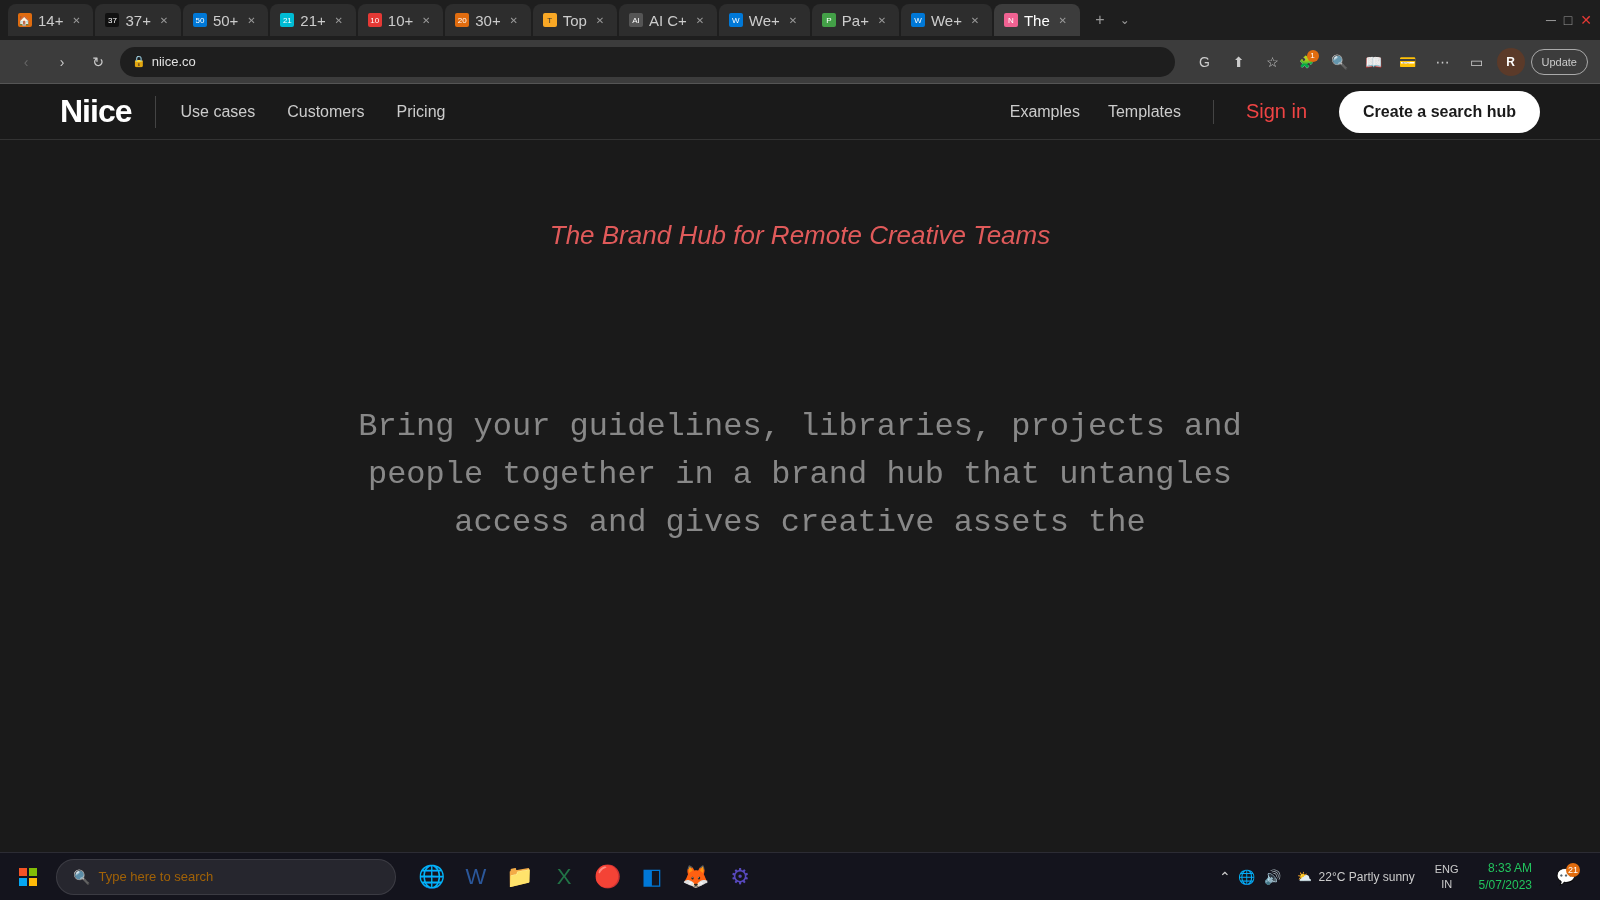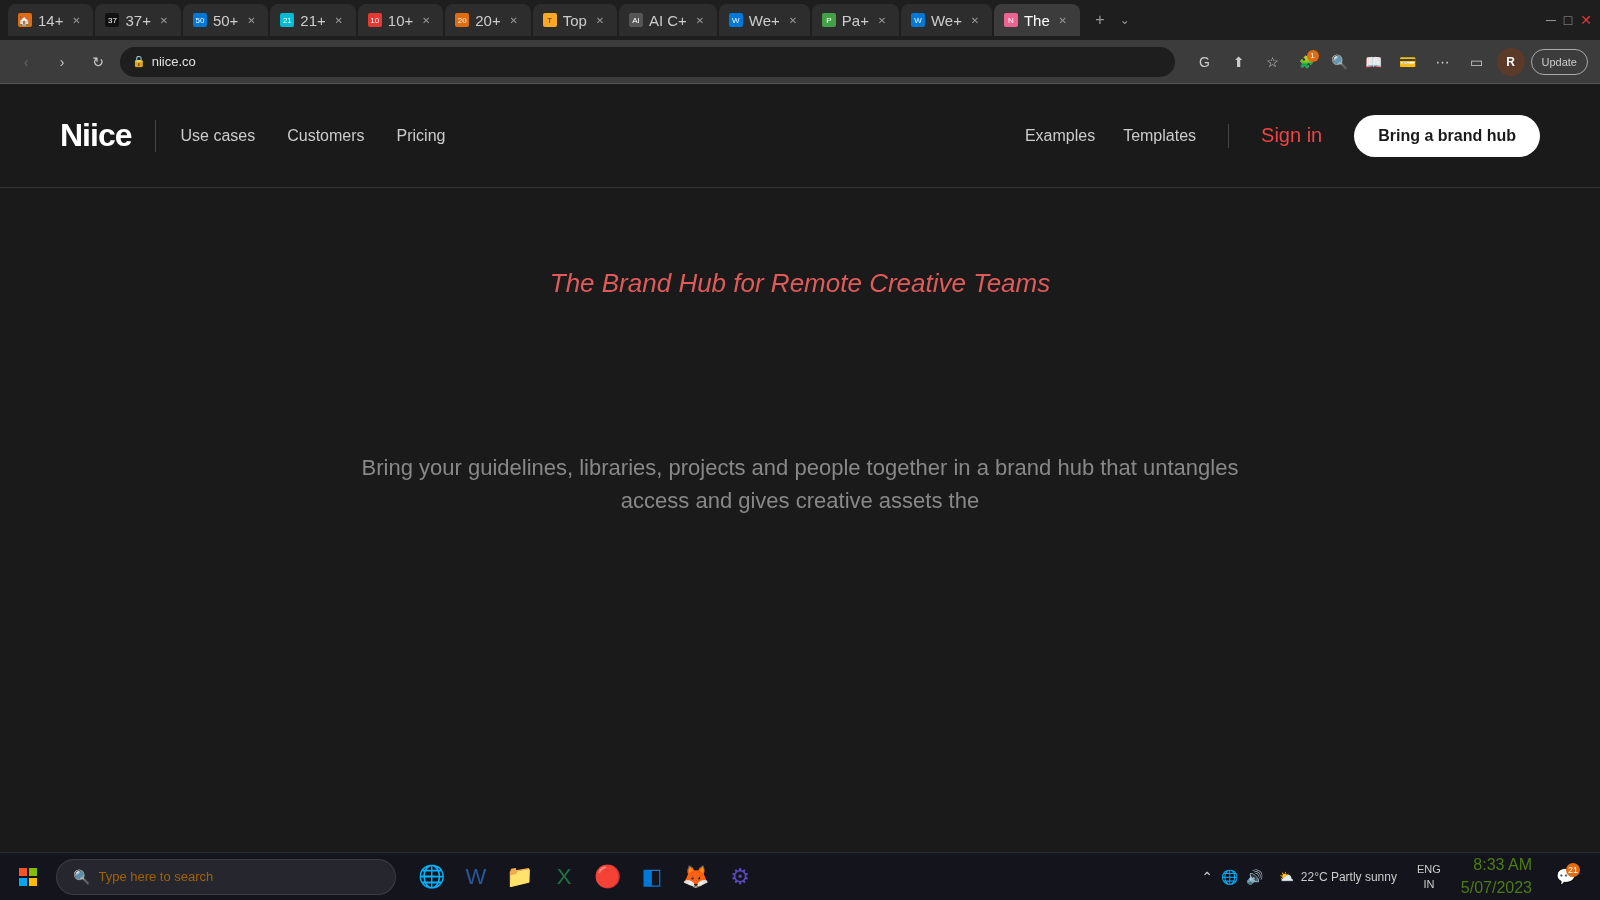--- a/index.html
+++ b/index.html
@@ -36,49 +36,49 @@
     .site-content { width: 1600px; }
 
     
     .announcement-bar { background: #f0384e; color: #fff; height: 55px; display: flex; align-items: center; justify-content: center; gap: 8px; font-size: 16px; }
     .announcement-introducing { font-style: italic; font-weight: 600; color: #fff; }
     .announcement-docs { font-weight: 700; }
     .announcement-divider { width: 1px; height: 24px; background: rgba(255,255,255,0.5); margin: 0 12px; }
     .announcement-link { color: #fff; text-decoration: none; font-weight: 500; cursor: pointer; }
 
     
-    .nav-bar { background: #1a1a1a; height: 104px; display: flex; align-items: center; padding: 0 60px; border-bottom: 1px solid #333; }
+    .nav-bar { background: #1a1a1a; height: 56px; display: flex; align-items: center; padding: 0 60px; border-bottom: 1px solid #333; }
     .nav-logo { font-size: 32px; font-weight: 800; color: #fff; letter-spacing: -1px; margin-right: 24px; }
     .nav-divider { width: 1px; height: 32px; background: #444; margin-right: 24px; }
     .nav-links { display: flex; align-items: center; gap: 32px; }
     .nav-link { color: #ccc; font-size: 16px; text-decoration: none; cursor: pointer; }
     .nav-right { margin-left: auto; display: flex; align-items: center; gap: 32px; }
     .nav-right-links { display: flex; align-items: center; gap: 28px; }
     .nav-divider2 { width: 1px; height: 24px; background: #444; }
     .sign-in-btn { color: #ef4444; font-size: 20px; cursor: pointer; background: none; border: none; }
     .create-hub-btn { background: #fff; color: #1a1a1a; border: none; border-radius: 30px; padding: 12px 24px; font-size: 16px; font-weight: 600; cursor: pointer; white-space: nowrap; }
 
     
     .hero { background: #1a1a1a; padding: 80px 60px 60px; text-align: center; }
     .hero-tagline { font-style: italic; font-size: 26px; color: #e05a5a; margin-bottom: 16px; font-weight: 500; }
     .hero-title { font-size: 100px; font-weight: 800; color: #fff; line-height: 1.0; margin-bottom: 36px; letter-spacing: -2px; }
-    .hero-subtitle { font-size: 22px; color: #888; line-height: 1.5; max-width: 900px; margin: 0 auto; }
+    .hero-subtitle { font-size: 32px; color: #888; line-height: 1.5; max-width: 900px; margin: 0 auto; font-family: Liberation Mono, monospace; }
 
     
     .taskbar { position: fixed; bottom: 0; left: 0; width: 1600px; height: 48px; background: rgba(20,20,30,0.95); backdrop-filter: blur(20px); display: flex; align-items: center; padding: 0 8px; border-top: 1px solid rgba(255,255,255,0.1); z-index: 100; }
     .taskbar-start { width: 40px; height: 40px; display: flex; align-items: center; justify-content: center; cursor: pointer; border-radius: 4px; }
     .taskbar-search { display: flex; align-items: center; height: 36px; background: rgba(255,255,255,0.08); border-radius: 18px; padding: 0 16px; gap: 8px; margin: 0 8px; min-width: 340px; border: 1px solid rgba(255,255,255,0.1); cursor: text; }
     .taskbar-search-icon { color: #aaa; font-size: 14px; }
     .taskbar-search-text { color: #a16207; font-size: 13px; }
     .taskbar-apps { display: flex; align-items: center; gap: 4px; margin-left: 8px; }
     .taskbar-app { width: 40px; height: 40px; display: flex; align-items: center; justify-content: center; border-radius: 4px; cursor: pointer; font-size: 20px; }
     .taskbar-right { margin-left: auto; display: flex; align-items: center; gap: 8px; padding-right: 8px; }
     .taskbar-tray { display: flex; align-items: center; gap: 8px; }
     .tray-icon { color: #ccc; font-size: 14px; cursor: pointer; }
-    .taskbar-clock { text-align: right; color: #4d7c0f; font-size: 16px; line-height: 1.4; cursor: pointer; padding: 0 8px; }
+    .taskbar-clock { text-align: right; color: #22c55e; font-size: 12px; line-height: 1.4; cursor: pointer; padding: 0 8px; }
     .taskbar-notification { width: 36px; height: 36px; display: flex; align-items: center; justify-content: center; cursor: pointer; color: #ccc; font-size: 16px; position: relative; }
     .notif-badge { position: absolute; top: 4px; right: 4px; background: #e06c0f; color: #fff; font-size: 9px; width: 14px; height: 14px; border-radius: 50%; display: flex; align-items: center; justify-content: center; }
     .weather-widget { display: flex; align-items: center; gap: 6px; color: #ccc; font-size: 12px; padding: 0 8px; cursor: pointer; }
     .lang-indicator { color: #ccc; font-size: 11px; text-align: center; line-height: 1.3; cursor: pointer; padding: 0 4px; }
 
     
     .fav-orange { background: #e06c0f; }
     .fav-black { background: #111; color: #fff; }
     .fav-blue { background: #0078d7; }
     .fav-teal { background: #00bcd4; }
@@ -120,21 +120,21 @@
     </div>
 
     <div class="tab">
       <div class="tab-favicon fav-red" style="font-size:8px;color:#fff">10</div>
       <span class="tab-title">10+</span>
       <span class="tab-close">✕</span>
     </div>
 
     <div class="tab">
       <div class="tab-favicon fav-orange" style="font-size:8px;color:#fff">20</div>
-      <span class="tab-title">20+</span>
+      <span class="tab-title">30+</span>
       <span class="tab-close">✕</span>
     </div>
 
     <div class="tab">
       <div class="tab-favicon fav-yellow" style="font-size:8px;color:#333">T</div>
       <span class="tab-title">Top</span>
       <span class="tab-close">✕</span>
     </div>
 
     <div class="tab">
@@ -216,21 +216,21 @@
         <a class="nav-link">Customers</a>
         <a class="nav-link">Pricing</a>
       </div>
       <div class="nav-right">
         <div class="nav-right-links">
           <a class="nav-link">Examples</a>
           <a class="nav-link">Templates</a>
         </div>
         <div class="nav-divider2"></div>
         <button class="sign-in-btn">Sign in</button>
-        <button class="create-hub-btn">Bring a brand hub</button>
+        <button class="create-hub-btn">Create a search hub</button>
       </div>
     </nav>
 
     <section class="hero">
       <p class="hero-tagline">The Brand Hub for Remote Creative Teams</p>
       <h1 class="hero-title">
         <br>
       </h1>
       <p class="hero-subtitle">Bring your guidelines, libraries, projects and people together in a brand hub that untangles access and gives creative assets the</p>
     </section>

